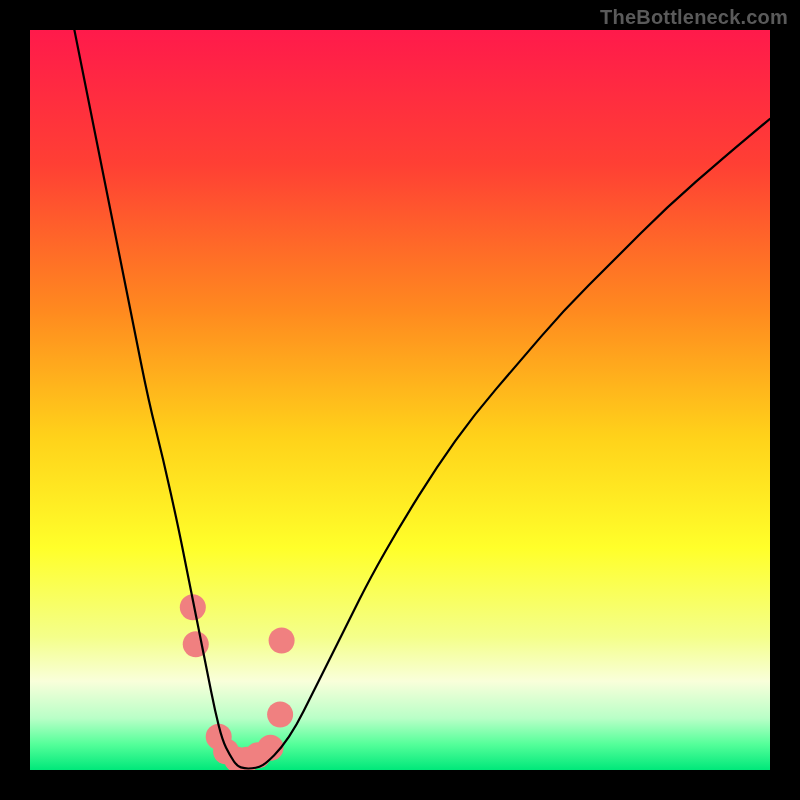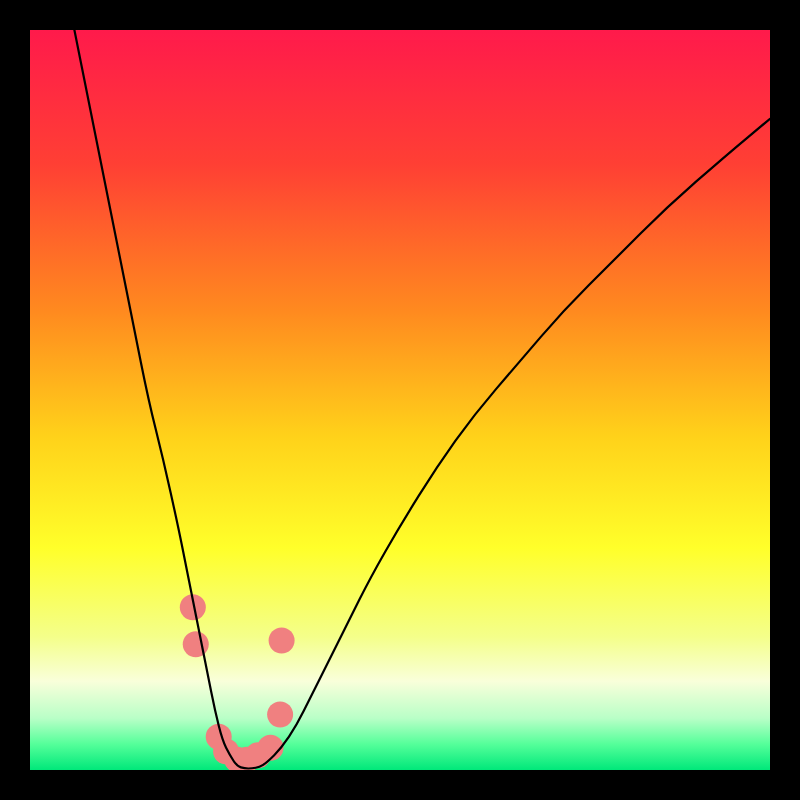--- a/index.html
+++ b/index.html
@@ -66,13 +66,14 @@
           <circle cx="207.20000000000002" cy="729.64" r="13" fill="#f08080"></circle>
           <circle cx="216.82" cy="729.64" r="13" fill="#f08080"></circle>
           <circle cx="227.92" cy="725.2" r="13" fill="#f08080"></circle>
           <circle cx="240.5" cy="717.8" r="13" fill="#f08080"></circle>
           <circle cx="250.11999999999998" cy="684.5" r="13" fill="#f08080"></circle>
           <circle cx="251.60000000000002" cy="610.5" r="13" fill="#f08080"></circle>
         </g>
       <path id="curve-path" fill="none" d="M 44.4 0 Q 44.4 0 51.8 37 Q 59.2 74 66.6 111 Q 74 148 81.4 185 Q 88.8 222 96.2 259 Q 103.60000000000001 296 111 333 Q 118.4 370 125.8 399.6 Q 133.2 429.2 140.6 462.5 Q 148 495.79999999999995 151.7 514.3 Q 155.4 532.8 159.10000000000002 551.3 Q 162.8 569.8 166.5 588.3 Q 170.20000000000002 606.8 173.9 625.3 Q 177.6 643.8 181.3 662.3 Q 185 680.8 188.7 695.5999999999999 Q 192.4 710.4 196.10000000000002 717.8 Q 199.8 725.2 203.5 730.75 Q 207.20000000000002 736.3 210.9 737.41 Q 214.6 738.52 218.3 738.52 Q 222 738.52 225.7 737.78 Q 229.4 737.04 233.10000000000002 734.8199999999999 Q 236.8 732.6 244.20000000000002 725.2 Q 251.60000000000002 717.8 259 706.7 Q 266.4 695.6 273.79999999999995 680.8 Q 281.2 666 288.6 651.2 Q 296 636.4 307.1 614.2 Q 318.2 592 329.3 569.8 Q 340.40000000000003 547.6 355.20000000000005 521.7 Q 370 495.79999999999995 388.5 466.2 Q 407.00000000000006 436.6 425.5 410.70000000000005 Q 444 384.8 466.20000000000005 358.9 Q 488.40000000000003 332.99999999999994 510.6 307.09999999999997 Q 532.8 281.2 558.7 255.3 Q 584.6 229.40000000000003 610.5 203.50000000000003 Q 636.4 177.60000000000002 666 151.70000000000005 Q 695.5999999999999 125.80000000000007 717.8 107.30000000000001 L 740 88.79999999999995" stroke="#000000" stroke-width="2.2" stroke-linecap="round" stroke-linejoin="round"></path>
     </svg>
   </div>
+  <div class="watermark">TheBottleneck.com</div>
 </div>
 
 </body></html>

